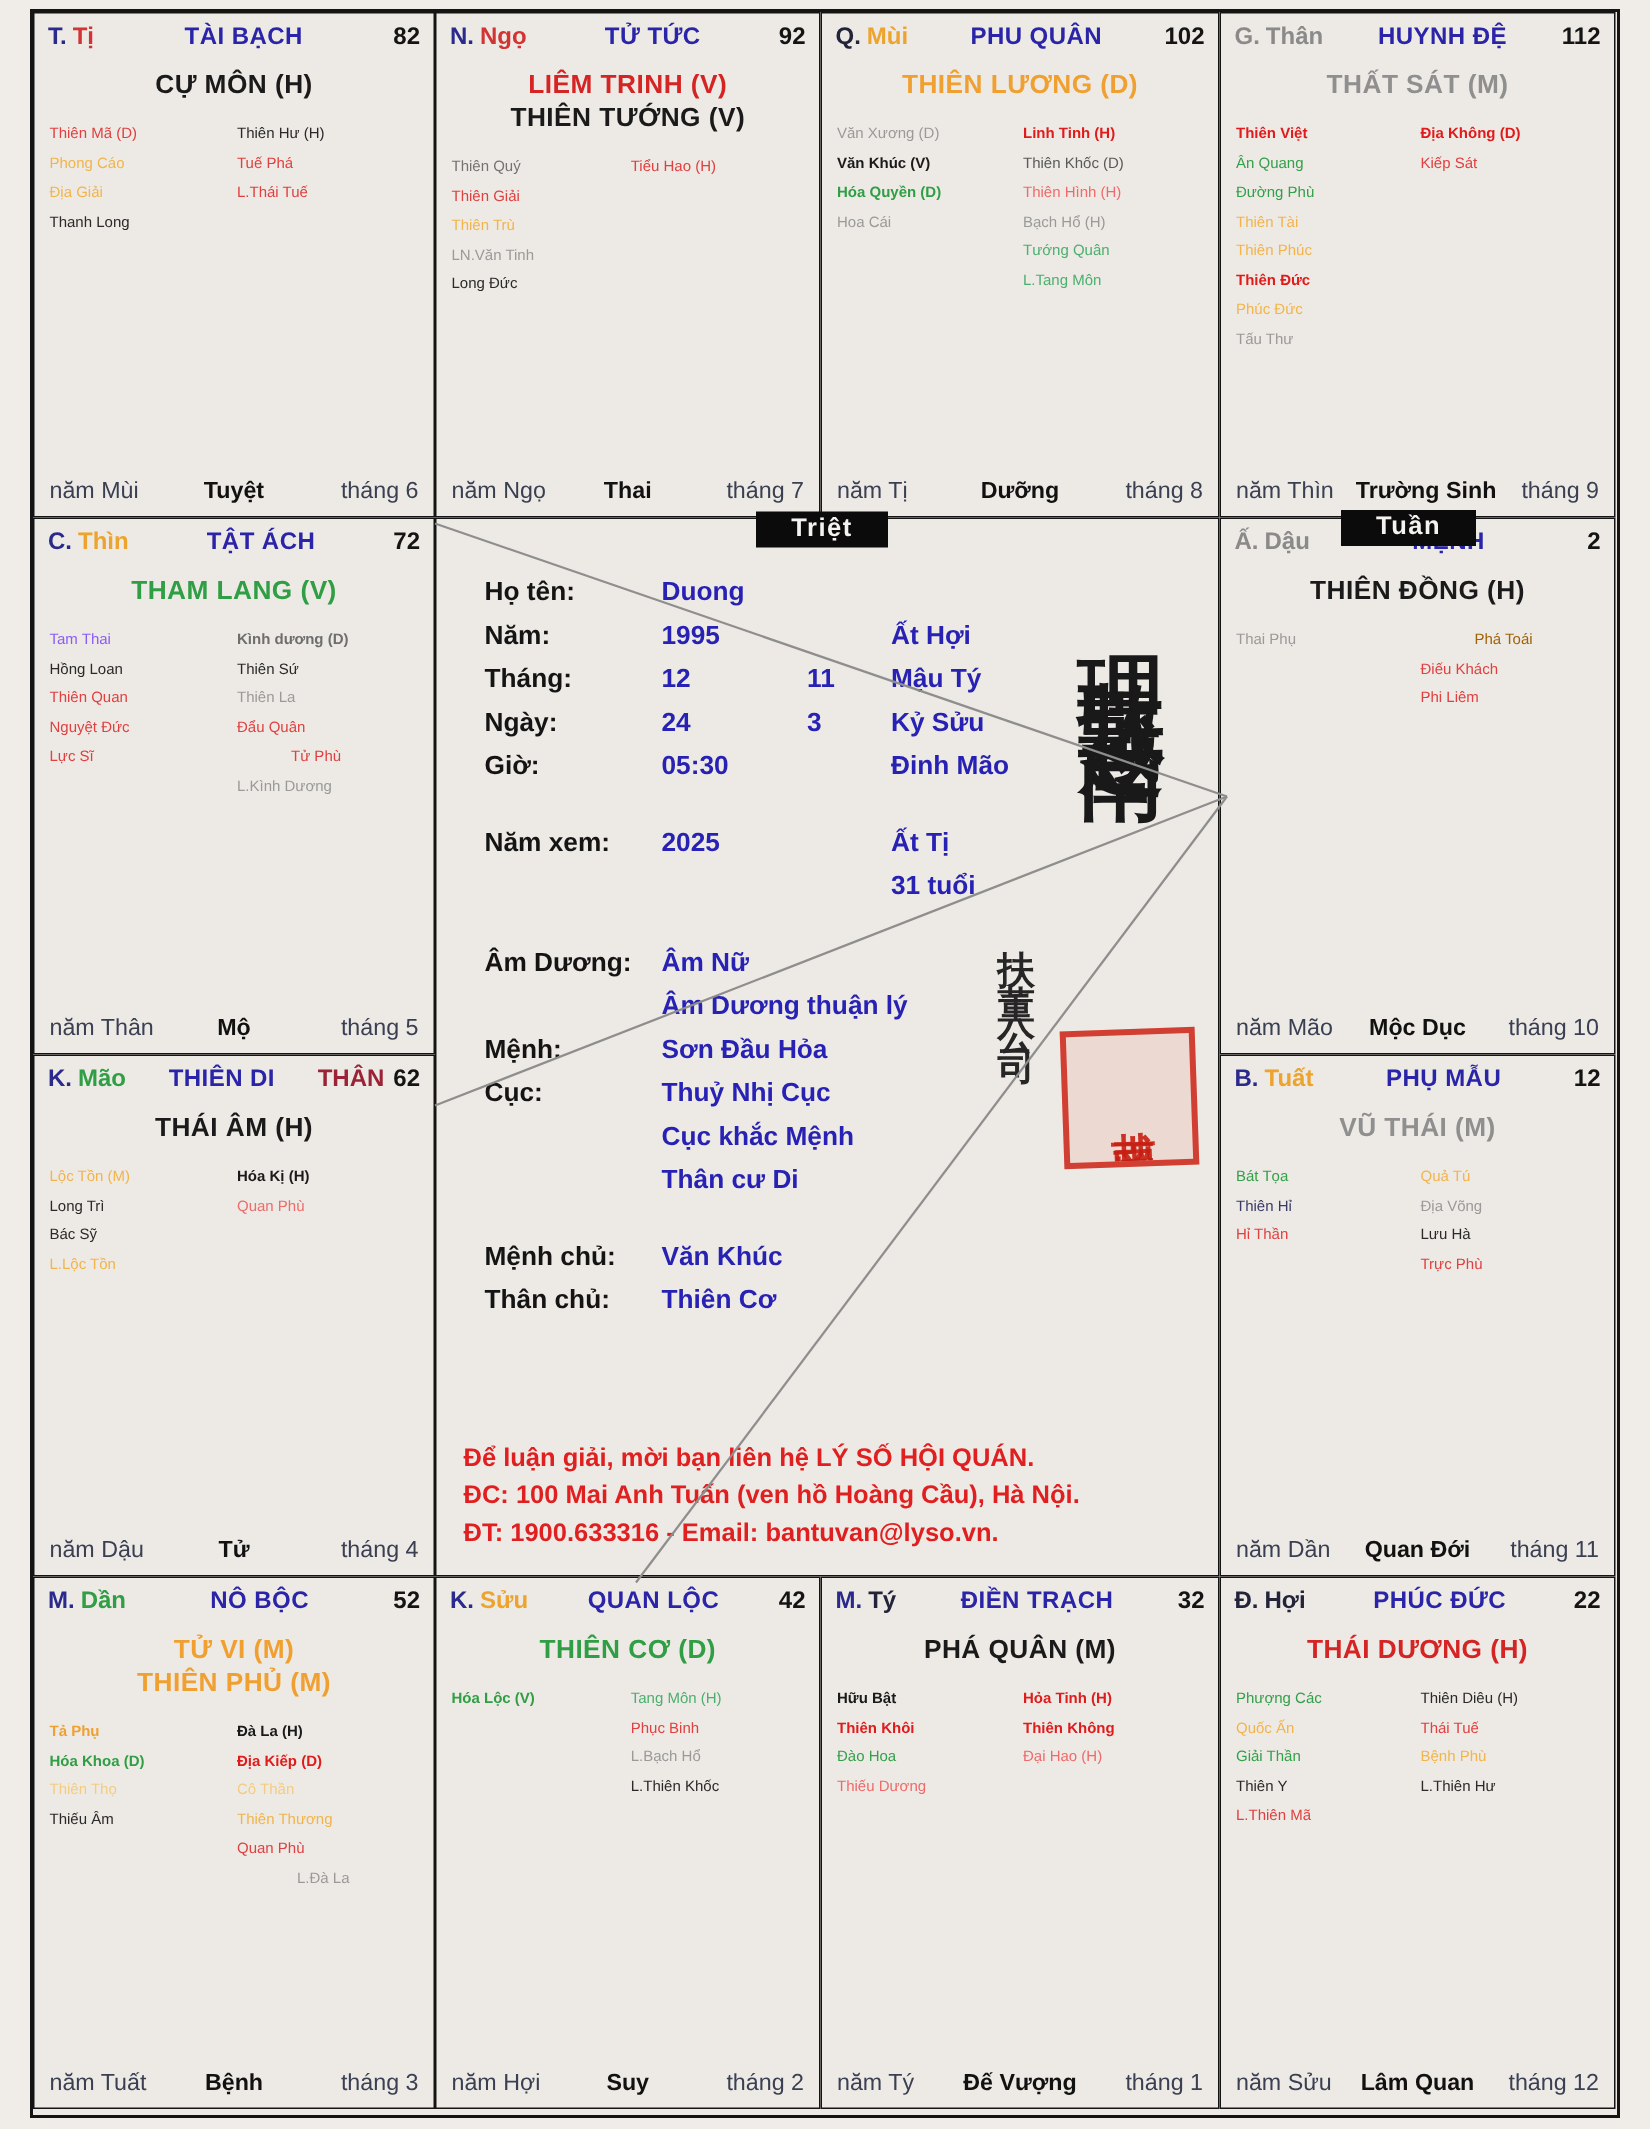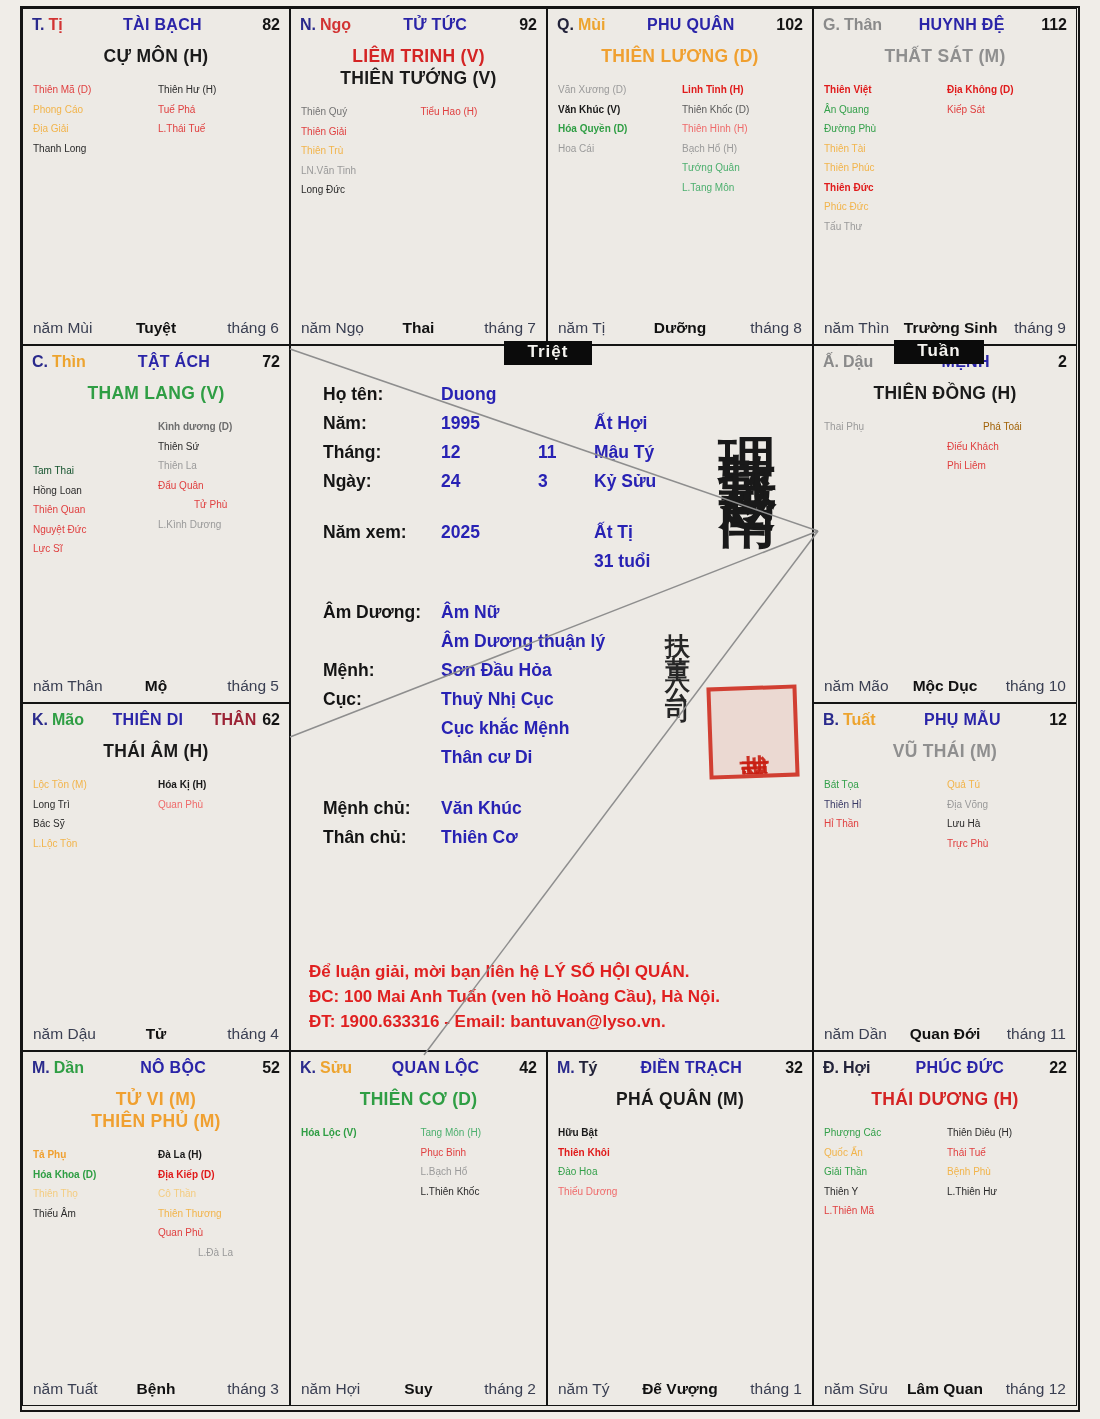--- a/index.html
+++ b/index.html
@@ -89,20 +89,26 @@
             <span class="iv c1">12</span>
             <span class="iv c2">11</span>
             <span class="iv c3">Mậu Tý</span>
           </div>
           <div class="irow">
             <span class="il">Ngày:</span>
             <span class="iv c1">24</span>
             <span class="iv c2">3</span>
             <span class="iv c3">Kỷ Sửu</span>
           </div>
+          <div class="irow">
+            <span class="il">Giờ:</span>
+            <span class="iv c1">05:30</span>
+            <span class="iv c2"></span>
+            <span class="iv c3">Đinh Mão</span>
+          </div>
           <div class="irow sp">
             <span class="il">Năm xem:</span>
             <span class="iv c1">2025</span>
             <span class="iv c2"></span>
             <span class="iv c3">Ất Tị</span>
           </div>
           <div class="irow">
             <span class="il"></span>
             <span class="iv c1"></span>
             <span class="iv c2"></span>
@@ -277,21 +283,21 @@
           <span class="prefix" style="color: rgb(42, 42, 140);">C.</span>
           <span class="branch" style="color: rgb(237, 164, 47);">Thìn</span>
           <span class="palace">TẬT ÁCH</span>
           <span class="num">72</span>
         </div>
         <div class="mains">
           <div style="color: rgb(47, 158, 68);">THAM LANG (V)</div>
         </div>
         <div class="cols">
           <div class="col">
-            <div class="star" style="color: #14532d; margin-top: 44px;">Tam Thai</div>
+            <div class="star" style="color: #8b5cf6;">Tam Thai</div>
             <div class="star" style="color: rgb(42, 42, 42);">Hồng Loan</div>
             <div class="star" style="color: rgb(224, 64, 64);">Thiên Quan</div>
             <div class="star" style="color: rgb(224, 64, 64);">Nguyệt Đức</div>
             <div class="star" style="color: rgb(224, 64, 64);">Lực Sĩ</div>
           </div>
           <div class="col">
             <div class="star" style="color: rgb(110, 110, 110); font-weight: bold;">Kình dương (D)</div>
             <div class="star" style="color: rgb(42, 42, 42);">Thiên Sứ</div>
             <div class="star" style="color: rgb(154, 154, 154);">Thiên La</div>
             <div class="star" style="color: rgb(224, 64, 64);">Đẩu Quân</div>
@@ -459,20 +465,25 @@
         <div class="mains">
           <div style="color: rgb(26, 26, 26);">PHÁ QUÂN (M)</div>
         </div>
         <div class="cols">
           <div class="col">
             <div class="star" style="color: rgb(26, 26, 26); font-weight: bold;">Hữu Bật</div>
             <div class="star" style="color: rgb(224, 27, 27); font-weight: bold;">Thiên Khôi</div>
             <div class="star" style="color: rgb(51, 160, 74);">Đào Hoa</div>
             <div class="star" style="color: rgb(239, 106, 106);">Thiếu Dương</div>
           </div>
+          <div class="col">
+            <div class="star" style="color: rgb(224, 27, 27); font-weight: bold;">Hỏa Tinh (H)</div>
+            <div class="star" style="color: rgb(224, 27, 27); font-weight: bold;">Thiên Không</div>
+            <div class="star" style="color: rgb(239, 106, 106);">Đại Hao (H)</div>
+          </div>
         </div>
         <div class="cell-foot">
           <span class="nam">năm Tý</span>
           <span class="vanhan">Đế Vượng</span>
           <span class="thang">tháng 1</span>
         </div>
       </div>
       <div class="cell" style="grid-area: 4 / 4;">
         <div class="cell-head">
           <span class="prefix" style="color: rgb(35, 35, 58);">Đ.</span>

